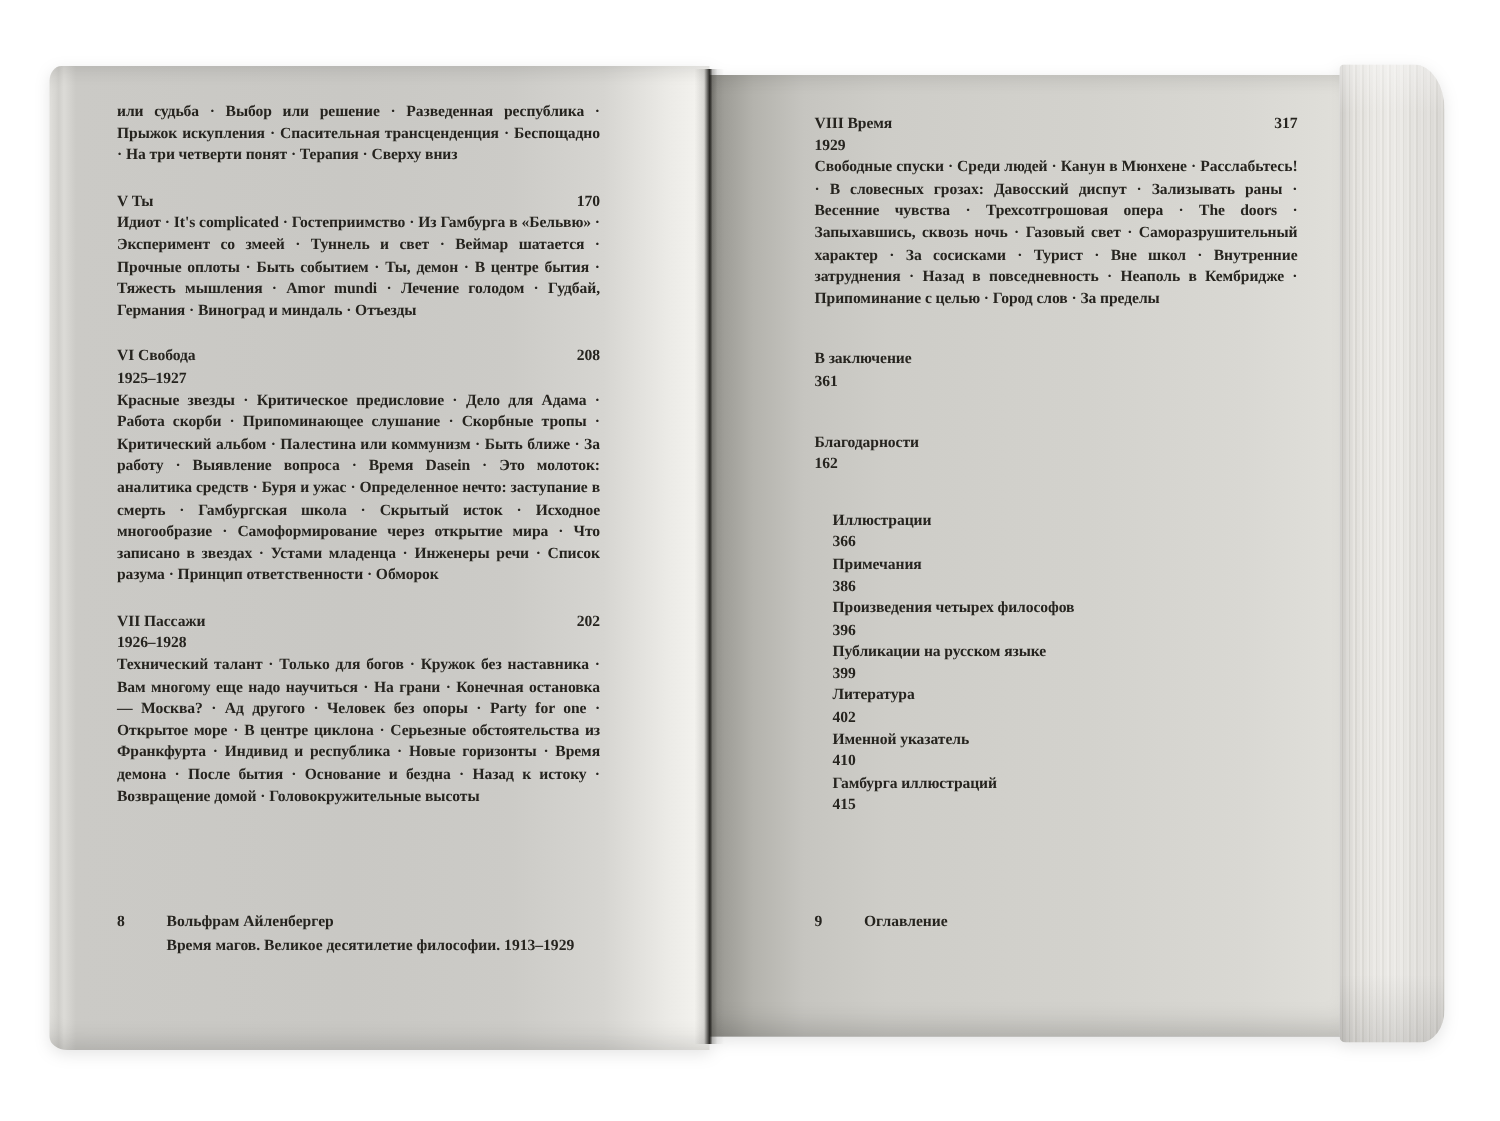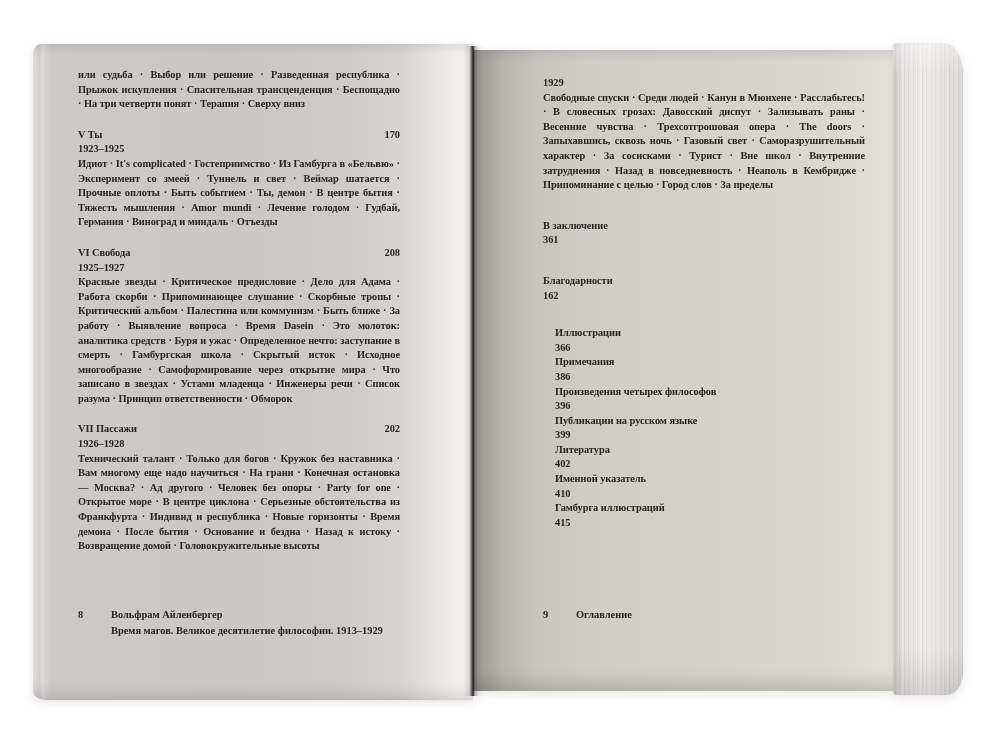--- a/index.html
+++ b/index.html
@@ -99,21 +99,20 @@
     <div class="page page-left">
       <div class="text-col text-left">
 
         <p class="topics cont">или судьба · Выбор или решение · Разведенная республика · Прыжок искупления · Спасительная трансценденция · Беспощадно · На три четверти понят · Терапия · Сверху вниз</p>
 
         <section class="toc-section">
           <div class="sec-head">
             <span class="sec-title">V Ты</span>
             <span class="sec-page">170</span>
           </div>
-          <div class="sec-years">1923–1925</div>
           <p class="topics">Идиот · It's complicated · Гостеприимство · Из Гамбурга в «Бельвю» · Эксперимент со змеей · Туннель и свет · Веймар шатается · Прочные оплоты · Быть событием · Ты, демон · В центре бытия · Тяжесть мышления · Amor mundi · Лечение голодом · Гудбай, Германия · Виноград и миндаль · Отъезды</p>
         </section>
 
         <section class="toc-section">
           <div class="sec-head">
             <span class="sec-title">VI Свобода</span>
             <span class="sec-page">208</span>
           </div>
           <div class="sec-years">1925–1927</div>
           <p class="topics">Красные звезды · Критическое предисловие · Дело для Адама · Работа скорби · Припоминающее слушание · Скорбные тропы · Критический альбом · Палестина или коммунизм · Быть ближе · За работу · Выявление вопроса · Время Dasein · Это молоток: аналитика средств · Буря и ужас · Определенное нечто: заступание в смерть · Гамбургская школа · Скрытый исток · Исходное многообразие · Самоформирование через открытие мира · Что записано в звездах · Устами младенца · Инженеры речи · Список разума · Принцип ответственности · Обморок</p>
@@ -135,20 +134,24 @@
           <div>Вольфрам Айленбергер</div>
           <div>Время магов. Великое десятилетие философии. 1913–1929</div>
         </div>
       </div>
     </div>
 
     <div class="page page-right">
       <div class="text-col text-right">
 
         <section class="toc-section">
+          <div class="sec-head">
+            <span class="sec-title">VIII Время</span>
+            <span class="sec-page">317</span>
+          </div>
           <div class="sec-years">1929</div>
           <p class="topics">Свободные спуски · Среди людей · Канун в Мюнхене · Расслабьтесь! · В словесных грозах: Давосский диспут · Зализывать раны · Весенние чувства · Трехсотгрошовая опера · The doors · Запыхавшись, сквозь ночь · Газовый свет · Саморазрушительный характер · За сосисками · Турист · Вне школ · Внутренние затруднения · Назад в повседневность · Неаполь в Кембридже · Припоминание с целью · Город слов · За пределы</p>
         </section>
 
         <div class="entry standalone">
           <span>В заключение</span>
           <span>361</span>
         </div>
 
         <div class="entry standalone">

